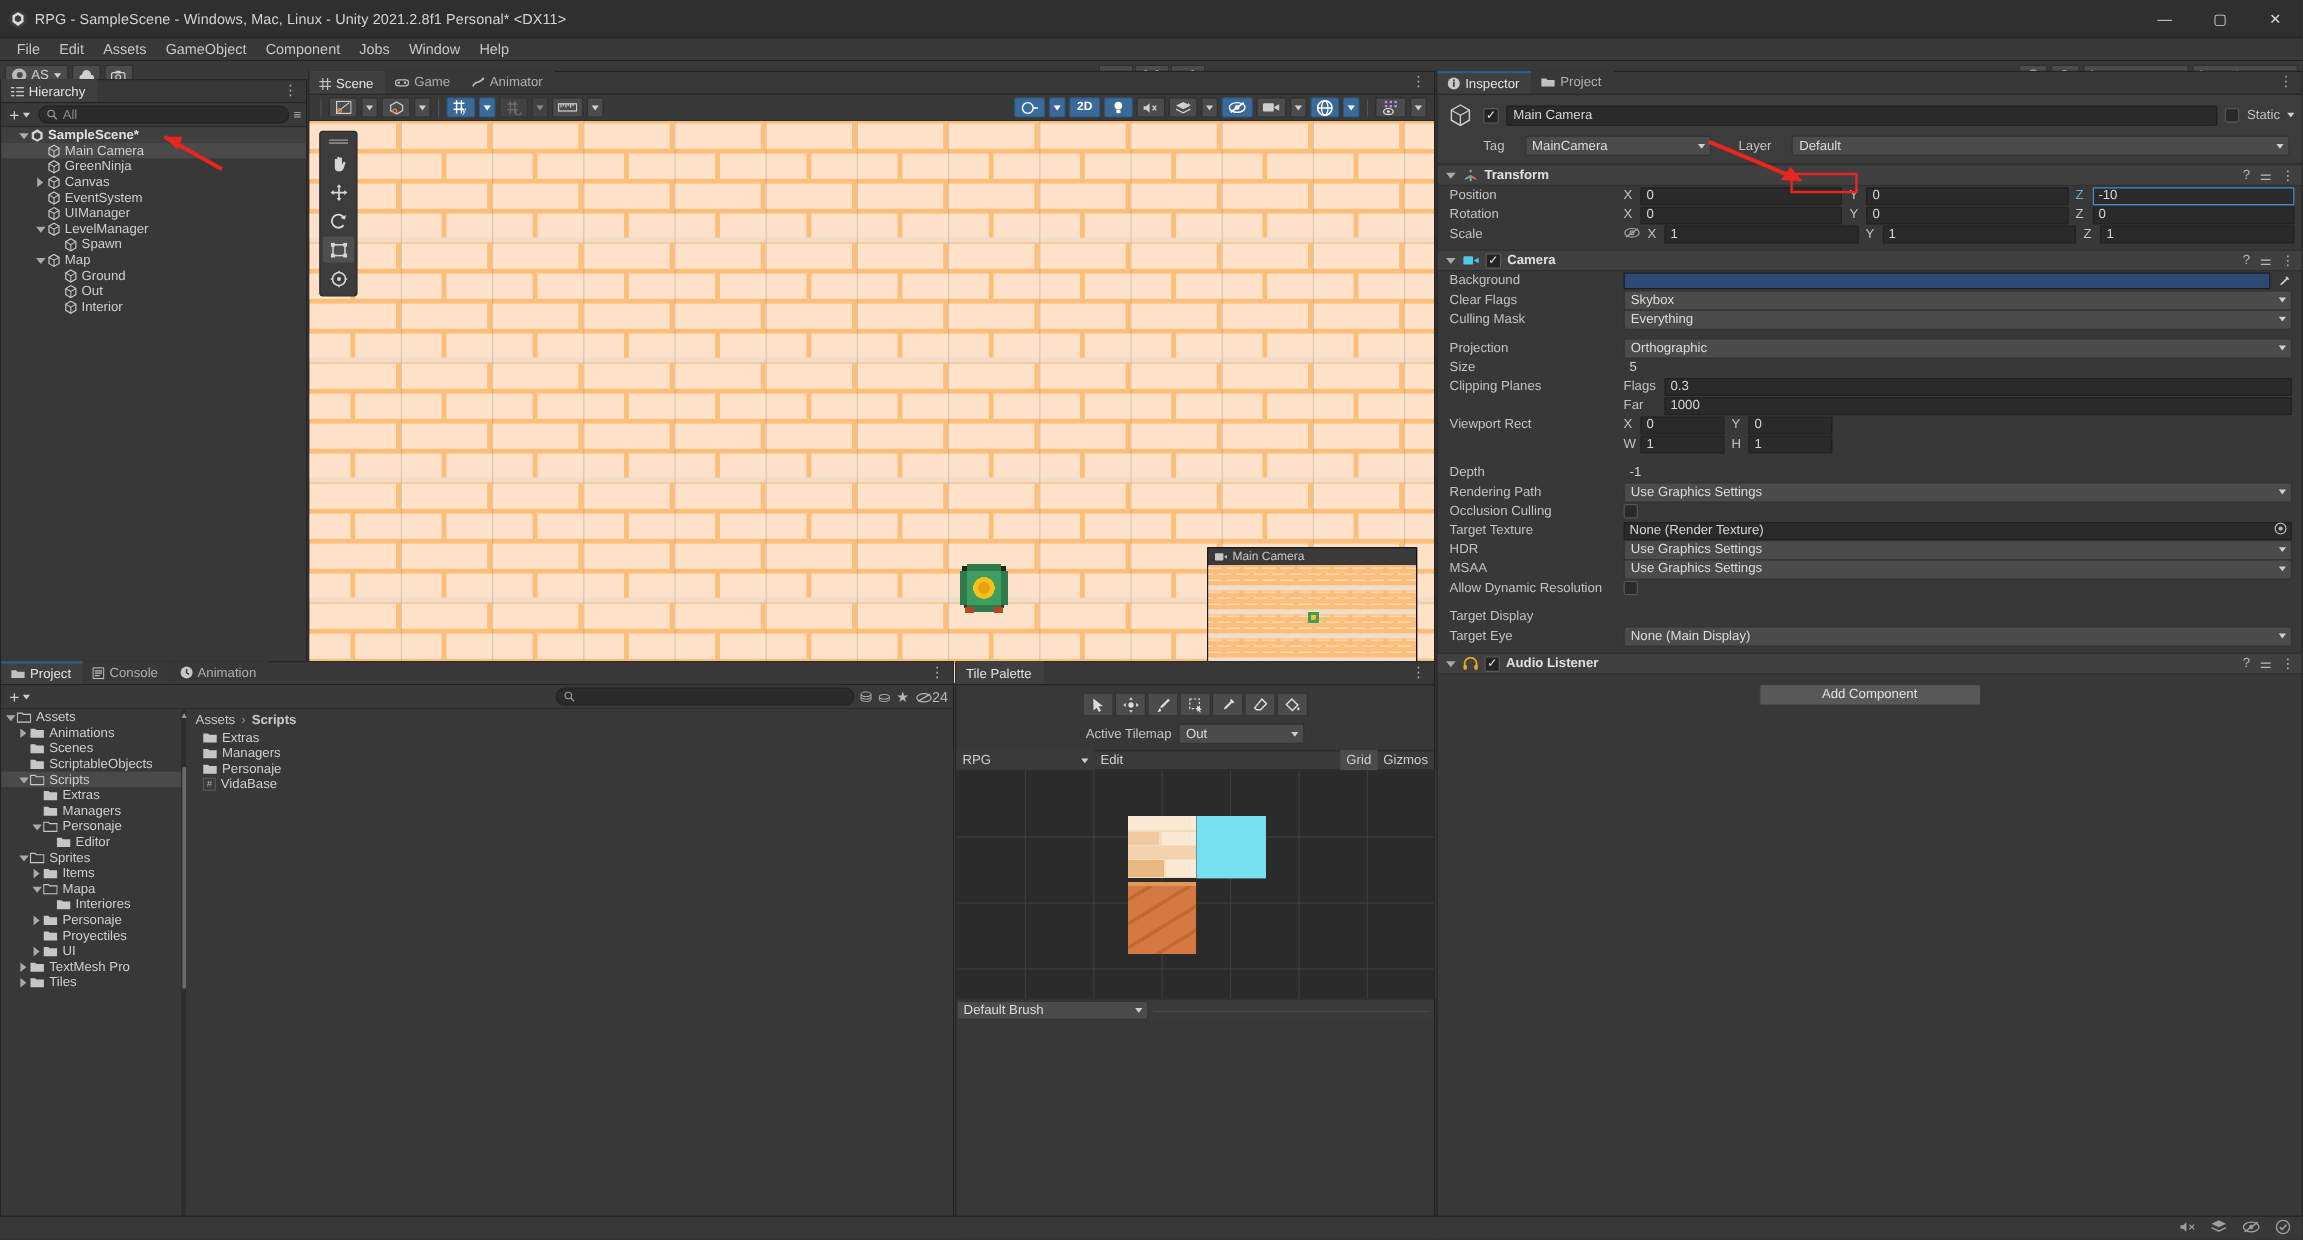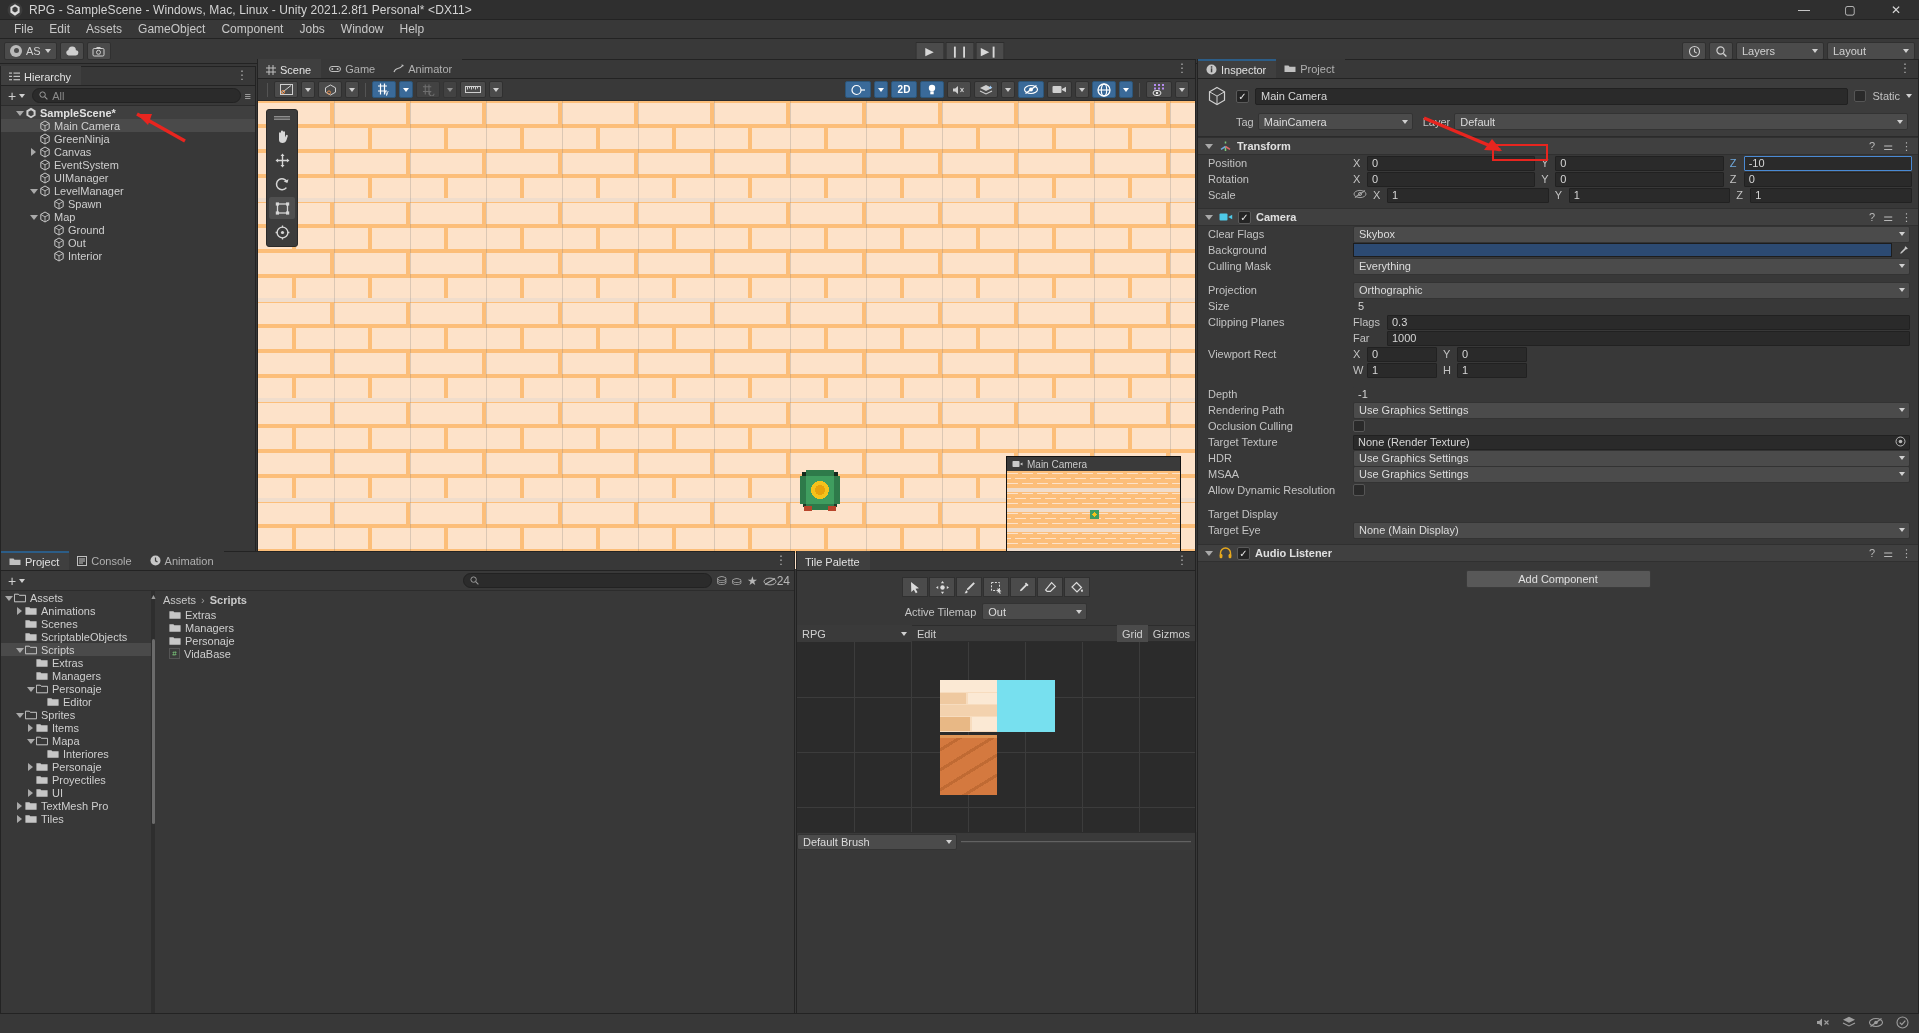--- a/index.html
+++ b/index.html
@@ -8,21 +8,21 @@
     background:#383838;
     font-family:"Liberation Sans", sans-serif;
     font-size:12px;
     color:#c4c4c4;
     overflow:hidden;
   }
   .app { position:relative; width:1919px; height:1033px; }
 
   
   .titlebar {
-    height:20px; background:#2f2f2f; display:flex; align-items:center;
+    height:32px; background:#2f2f2f; display:flex; align-items:center;
     border-bottom:1px solid #232323;
   }
   .tb-icon { width:16px; height:16px; margin:0 6px 0 7px; position:relative; }
   .tb-icon svg { display:block; }
   .tb-title { font-size:12px; color:#d4d4d4; letter-spacing:.1px; }
   .tb-ctrls { margin-left:auto; display:flex; height:22px; }
   .tb-btn { width:46px; height:22px; display:flex; align-items:center; justify-content:center; color:#d8d8d8; font-size:12px; }
 
   
   .menubar { height:19px; background:#383838; display:flex; align-items:center; padding-left:6px; border-bottom:1px solid #232323;}
@@ -96,21 +96,21 @@
   .preview-hdr { height:14px; background:#3a3a3a; display:flex; align-items:center; padding:0 5px; font-size:10px; color:#c9c9c9; gap:4px;}
   .preview-body { position:relative; width:100%; height:calc(100% - 14px); overflow:hidden; background:#ffe0bd;}
 
   
   #inspector { left:1197px; top:59px; width:722px; height:975px; background:#383838;}
   .insp-head { background:#3c3c3c; padding:4px 6px 6px 6px; border-bottom:1px solid #2b2b2b;}
   .insp-row1 { display:flex; align-items:center; gap:6px; }
   .go-icon { width:26px;height:26px; display:flex;align-items:center;justify-content:center; }
   .chk { width:13px;height:13px;background:#242424;border:1px solid #5a5a5a;border-radius:2px;display:flex;align-items:center;justify-content:center;color:#e6e6e6;font-size:10px;}
   .txtfield { height:17px;background:#2a2a2a;border:1px solid #212121;border-radius:2px;padding:0 5px;display:flex;align-items:center;color:#d6d6d6;font-size:11px;}
-  .insp-row2 { display:flex; align-items:center; gap:4px; margin-top:4px; padding-left:32px;}
+  .insp-row2 { display:flex; align-items:center; gap:17px; margin-top:4px; padding-left:32px;}
   .lbl { color:#c2c2c2; font-size:11px; }
   .dropdown { height:17px;background:#4b4b4b;border:1px solid #333;border-radius:2px;display:flex;align-items:center;padding:0 4px 0 5px;color:#dcdcdc;font-size:11px;}
   .dropdown .caret { margin-left:auto; }
   .comp-hdr { height:18px; background:#404040; display:flex; align-items:center; gap:5px; padding:0 6px; border-top:1px solid #303030; border-bottom:1px solid #303030;}
   .comp-title { font-weight:bold; color:#e0e0e0; font-size:11px; }
   .comp-icons { margin-left:auto; display:flex; gap:8px; align-items:center; color:#b8b8b8; font-size:11px;}
   .prow { height:16px; display:flex; align-items:center; padding-left:10px; font-size:11px; color:#c3c3c3; }
   .pname { width:145px; flex:0 0 145px; }
   .vec3 { display:flex; flex:1; gap:0; align-items:center; }
   .axis { width:14px; text-align:left; color:#c3c3c3; font-size:11px;}
@@ -1226,33 +1226,33 @@
       <span class="chk">✓</span>
       <span class="comp-title">Camera</span>
       <span class="comp-icons">
         <span>?</span>
         <span>⚌</span>
         <span>⋮</span>
       </span>
     </div>
 
     <div class="prow">
-      <span class="pname">Clear Flags</span>
-      <span class="dropdown field-wide">
-        <span>Skybox</span>
-        <span class="caret"></span>
-      </span>
-    </div>
-    <div class="prow">
       <span class="pname">Background</span>
       <span class="colorbar"></span>
       <span style="width:18px;display:flex;justify-content:center;margin-right:6px">
         <svg width="11" height="11" viewBox="0 0 11 11">
             <path d="M7.5 1.2l2.3 2.3-1 1-.6-.6-4.4 4.4-1.6.5.5-1.6 4.4-4.4-.6-.6z" fill="#c7c7c7"></path>
           </svg>
+      </span>
+    </div>
+    <div class="prow">
+      <span class="pname">Clear Flags</span>
+      <span class="dropdown field-wide">
+        <span>Skybox</span>
+        <span class="caret"></span>
       </span>
     </div>
     <div class="prow">
       <span class="pname">Culling Mask</span>
       <span class="dropdown field-wide">
         <span>Everything</span>
         <span class="caret"></span>
       </span>
     </div>
     <div style="height:8px"></div>

